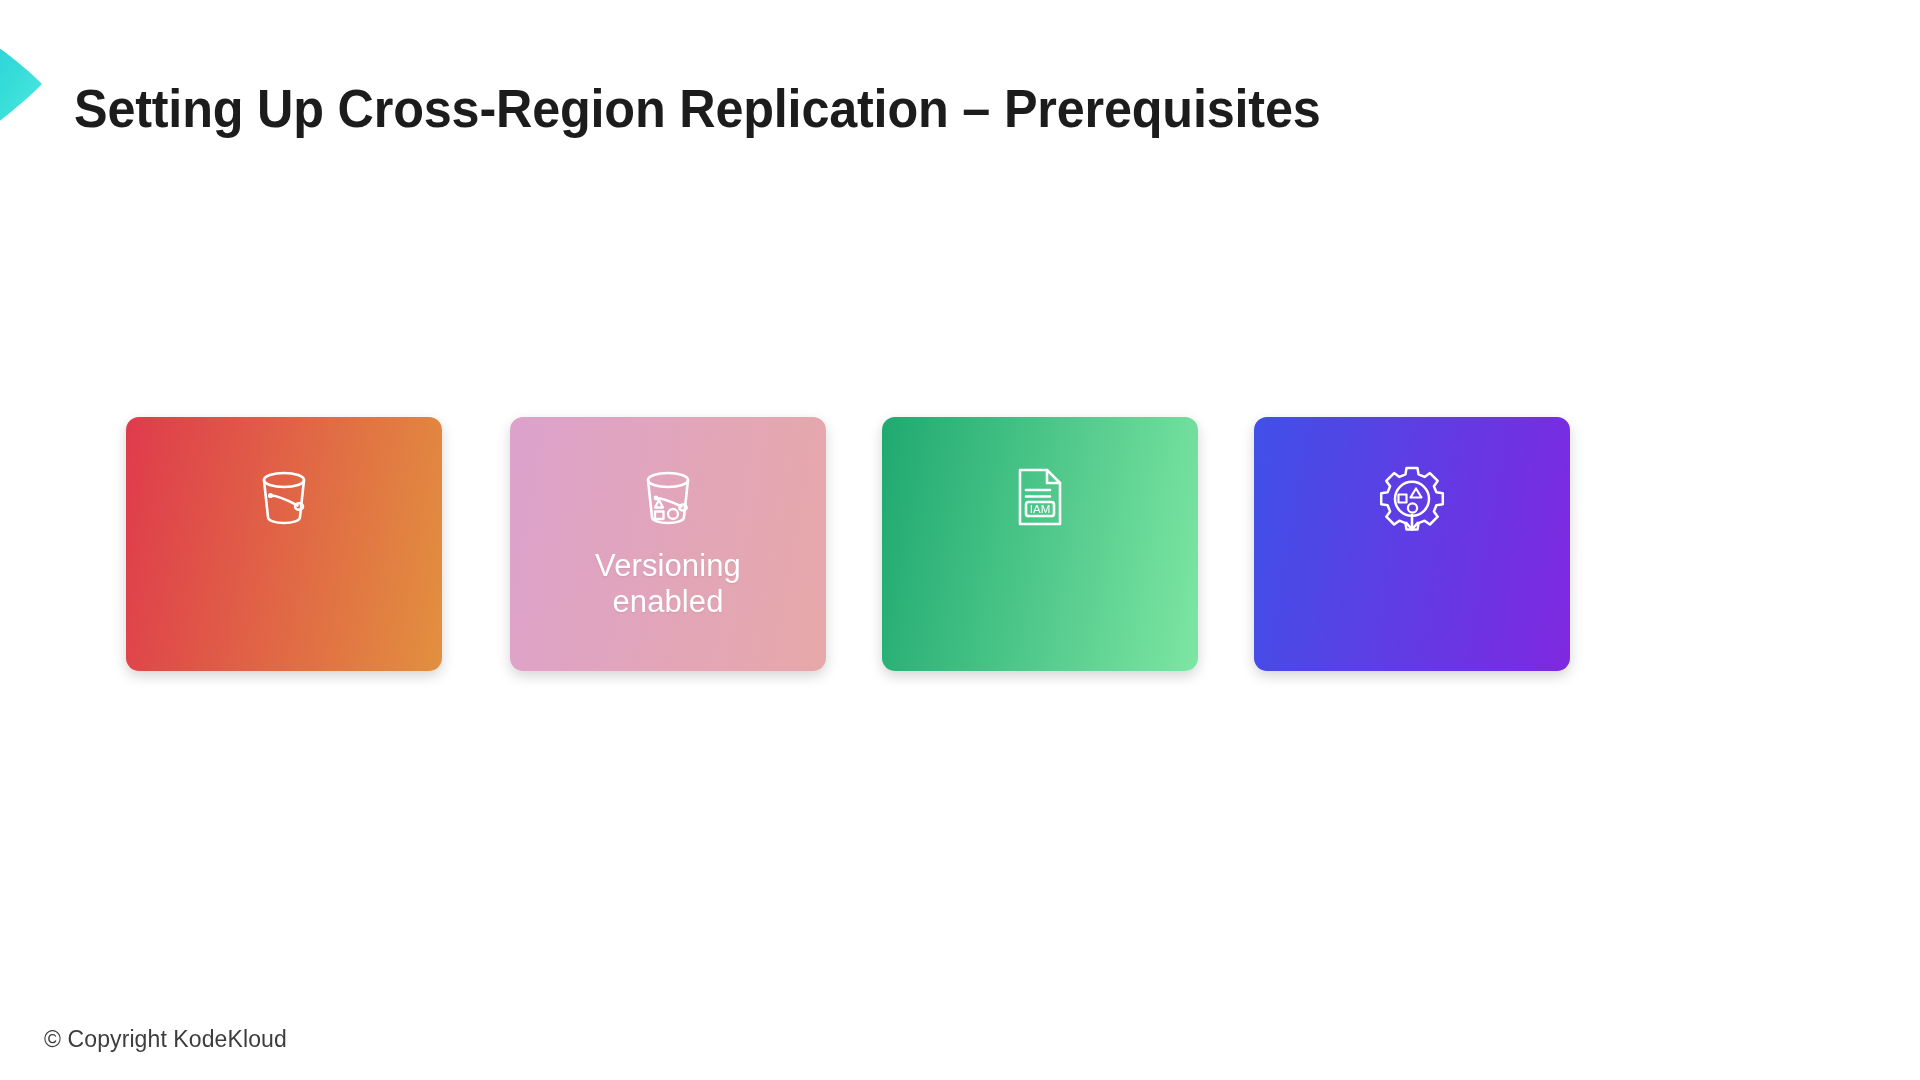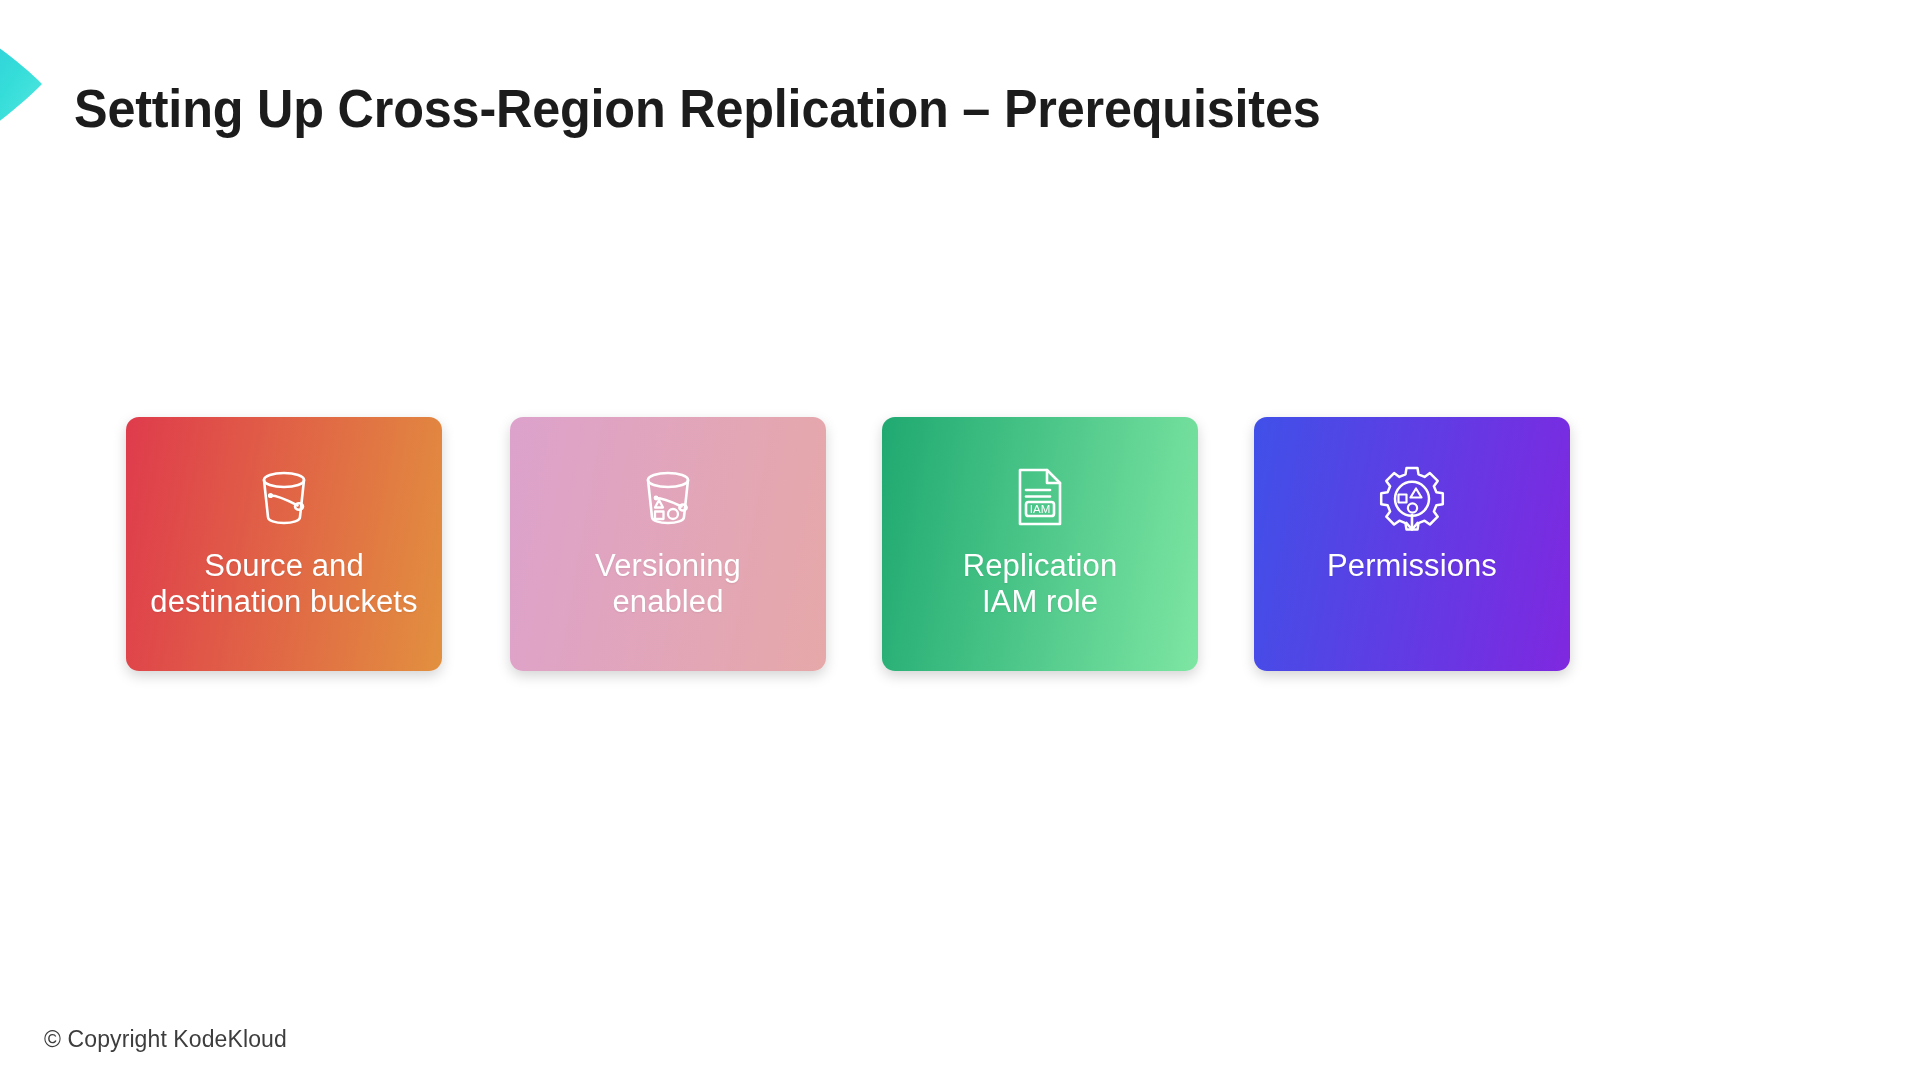--- a/index.html
+++ b/index.html
@@ -123,22 +123,20 @@
   <div class="card" id="card-0" style="background: linear-gradient(100deg, rgb(223, 59, 76) 0%, rgb(226, 144, 63) 100%);">
     <div class="card-icon">
       <svg viewBox="0 0 74 74" xmlns="http://www.w3.org/2000/svg" aria-hidden="true" fill="none" stroke="#ffffff" stroke-width="2.6" stroke-linecap="round" stroke-linejoin="round">
         <ellipse cx="37" cy="20" rx="20" ry="7"></ellipse>
         <path d="M17 20 L21 57 C21 60.6 28.2 63 37 63 C45.8 63 53 60.6 53 57 L57 20"></path>
         <path d="M23.5 35.5 C32 35.5 42 41 50.5 45.5"></path>
         <circle cx="23.5" cy="35.5" r="2.6" fill="#ffffff" stroke="none"></circle>
         <ellipse cx="52" cy="46.5" rx="4" ry="3.2"></ellipse>
       </svg>
     </div>
-    <div class="card-label">Source and
-destination buckets</div>
   </div>
 
   <div class="card" id="card-1" style="background: linear-gradient(100deg, rgb(221, 162, 204) 0%, rgb(230, 168, 168) 100%); margin-left: 12px;">
     <div class="card-icon">
       <svg viewBox="0 0 74 74" xmlns="http://www.w3.org/2000/svg" aria-hidden="true" fill="none" stroke="#ffffff" stroke-width="2.6" stroke-linecap="round" stroke-linejoin="round">
         <ellipse cx="37" cy="20" rx="20" ry="7"></ellipse>
         <path d="M17 20 L21 57 C21 60.6 28.2 63 37 63 C45.8 63 53 60.6 53 57 L57 20"></path>
         <path d="M25 38 C33 38 42 42.5 50.5 46.5"></path>
         <circle cx="25" cy="38" r="2.4" fill="#ffffff" stroke="none"></circle>
         <ellipse cx="52" cy="47.5" rx="3.6" ry="3"></ellipse>
@@ -155,40 +153,37 @@
     <div class="card-icon">
       <svg viewBox="0 0 74 74" xmlns="http://www.w3.org/2000/svg" aria-hidden="true" fill="none" stroke="#ffffff" stroke-width="2.6" stroke-linecap="round" stroke-linejoin="round">
         <path d="M17 10 L44 10 L57 23 L57 64 L17 64 Z"></path>
         <path d="M44 10 L44 23 L57 23"></path>
         <path d="M23 30 L47 30"></path>
         <path d="M23 36.5 L47 36.5"></path>
         <rect x="23" y="42" width="28" height="14" rx="2.6"></rect>
         <text x="37" y="52.6" font-family="'Liberation Sans', sans-serif" font-size="11.5" fill="#ffffff" stroke="none" text-anchor="middle">IAM</text>
       </svg>
     </div>
-    <div class="card-label">Replication
-IAM role</div>
   </div>
 
   <div class="card" id="card-3" style="background: linear-gradient(100deg, rgb(64, 80, 232) 0%, rgb(127, 40, 224) 100%);">
     <div class="card-icon">
       <svg viewBox="0 0 74 74" xmlns="http://www.w3.org/2000/svg" aria-hidden="true" fill="none" stroke="#ffffff" stroke-width="2.5" stroke-linecap="round" stroke-linejoin="round">
         <path d="M31.5 8 L42.5 8 L43.5 14.4 L49.6 16.9 L54.9 13.1 L62.7 20.9
                  L58.9 26.2 L61.4 32.3 L67.8 33.3 L67.8 44.3 L61.4 45.3
                  L58.9 51.4 L62.7 56.7 L54.9 64.5 L49.6 60.7 L43.5 63.2
                  L42.5 69.6 L31.5 69.6 L30.5 63.2 L24.4 60.7 L19.1 64.5
                  L11.3 56.7 L15.1 51.4 L12.6 45.3 L6.2 44.3 L6.2 33.3
                  L12.6 32.3 L15.1 26.2 L11.3 20.9 L19.1 13.1 L24.4 16.9
                  L30.5 14.4 Z"></path>
         <circle cx="37" cy="38.8" r="17"></circle>
         <rect x="23.5" y="34.5" width="8" height="8" stroke-width="2.2"></rect>
         <path d="M41 28.5 L35.5 37.5 L46.5 37.5 Z" stroke-width="2.2"></path>
         <circle cx="37.5" cy="48" r="4.6" stroke-width="2.2"></circle>
         <path d="M37 55 L37 69" stroke-width="2.6"></path>
         <path d="M31.5 63 L37 69.5 L42.5 63" stroke-width="2.6"></path>
       </svg>
     </div>
-    <div class="card-label">Permissions</div>
   </div>
 
 </div>
 
 <div class="footer-copyright">© Copyright KodeKloud</div>
 
 </body></html>

